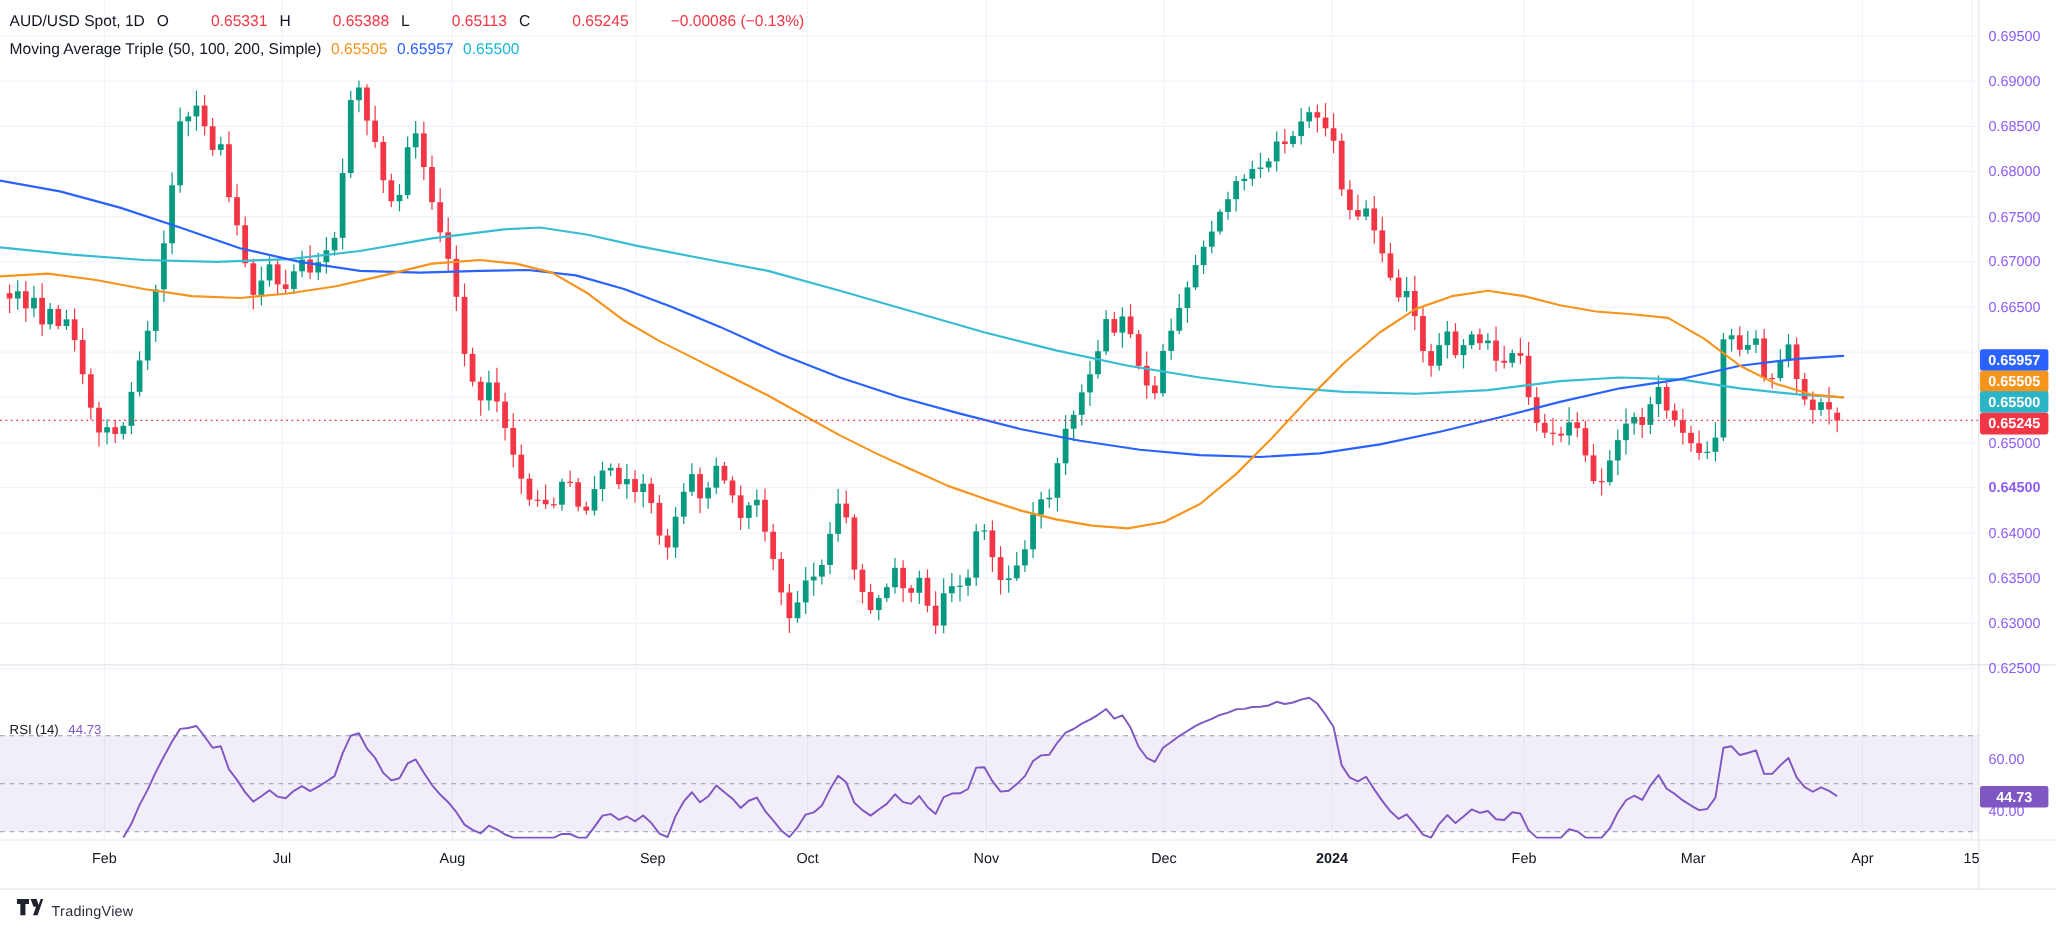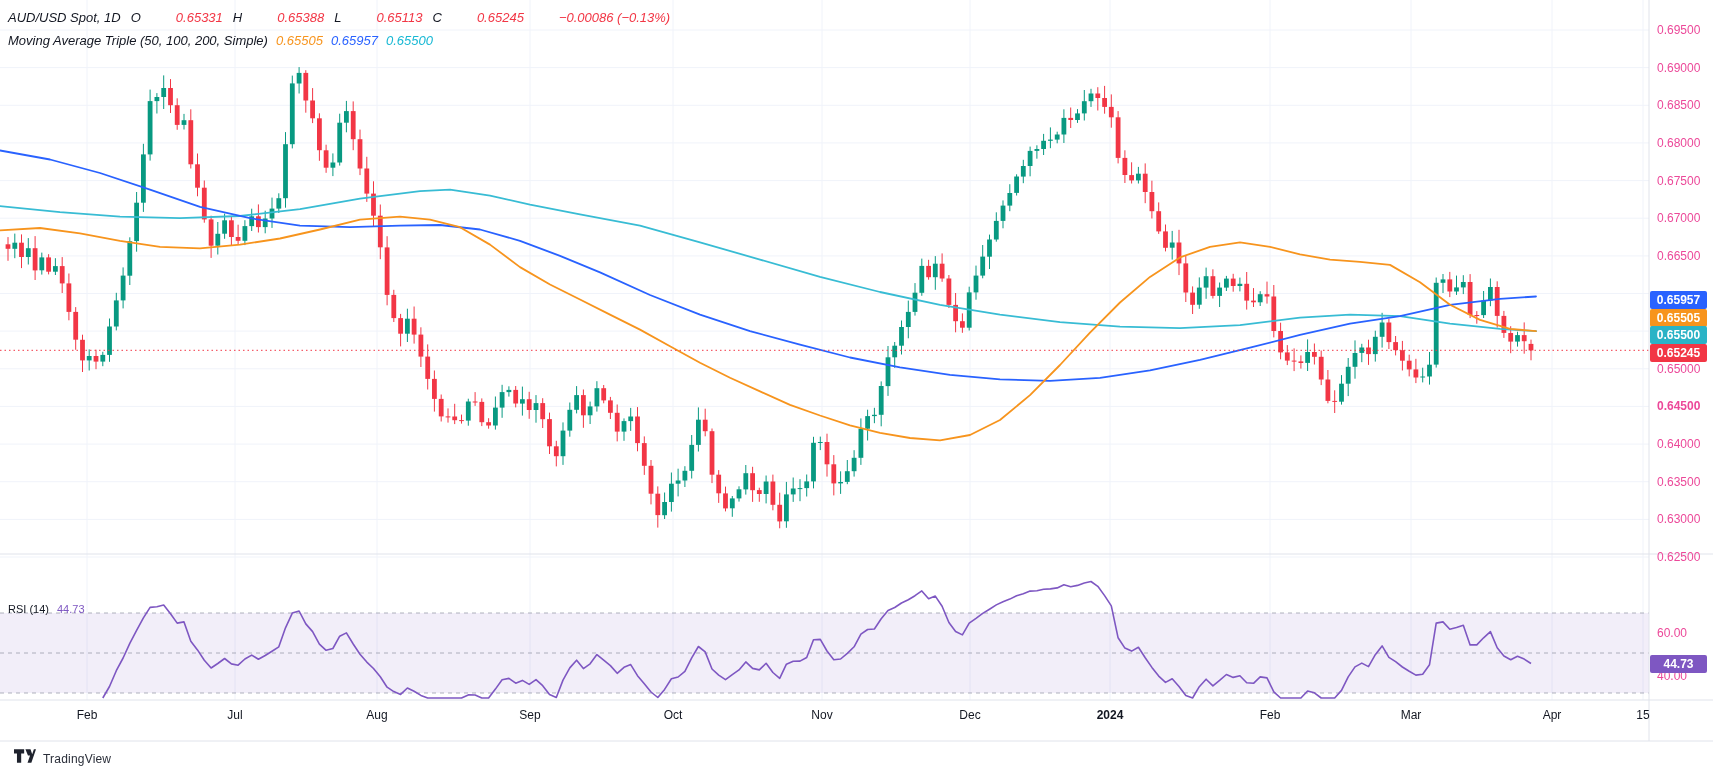--- a/index.html
+++ b/index.html
@@ -1,23 +1,23 @@
 <!DOCTYPE html>
 <html><head>
 <meta charset="utf-8">
 <style>
   html,body{margin:0;padding:0;background:#fff;}
   #app{position:relative;width:1713px;height:777px;background:#ffffff;overflow:hidden;
        font-family:"Liberation Sans","DejaVu Sans",sans-serif;-webkit-font-smoothing:antialiased;}
   #chart-svg{position:absolute;left:0;top:0;}
-  .legend{position:absolute;left:8px;display:flex;align-items:center;gap:6px;font-size:13px;color:#131722;white-space:nowrap;z-index:5;font-style:italic;}
+  .legend{position:absolute;left:8px;display:flex;align-items:center;gap:6px;font-size:13px;color:#131722;white-space:nowrap;z-index:5;}
   .legend .val-red{color:#f23645;margin-left:29px;}
   .legend .ohlc-letter{color:#131722;margin-left:4px;}
   .legend .ma-val{margin-left:2px;font-weight:400;}
-  .axis-label{position:absolute;left:1657px;transform:translateY(-50%);font-size:12px;color:#ec4899;z-index:4;}
+  .axis-label{position:absolute;left:1657px;transform:translateY(-50%);font-size:12px;color:#8b5cf6;z-index:4;}
   .time-label{position:absolute;top:708px;transform:translateX(-50%);font-size:12px;color:#131722;z-index:4;}
   .time-label.strong{font-weight:700;}
   .badge{position:absolute;left:1650px;width:57px;height:18px;transform:translateY(-50%);
          border-radius:2px;color:#fff;font-size:12px;font-weight:600;display:flex;align-items:center;justify-content:center;z-index:6;}
   #rsi-legend{position:absolute;left:8px;top:603px;display:flex;gap:8px;font-size:11px;color:#131722;z-index:5;background:transparent;}
   #rsi-legend .rsi-val{color:#7e57c2;}
   #watermark{position:absolute;left:14px;top:749px;display:flex;align-items:center;gap:7px;z-index:5;}
   #watermark .tv-text{font-size:12px;font-weight:500;color:#2a2e39;letter-spacing:.2px;}
   .scale-strip{position:absolute;z-index:3;background:transparent;}
 </style>
@@ -570,21 +570,21 @@
       <div class="axis-label" style="top: 633px;">60.00</div>
       <div class="axis-label" style="top: 676px;">40.00</div>
       <div class="badge" style="top: 300px; background: rgb(41, 98, 255);">0.65957</div>
       <div class="badge" style="top: 318px; background: rgb(247, 148, 29);">0.65505</div>
       <div class="badge" style="top: 335px; background: rgb(43, 179, 198);">0.65500</div>
       <div class="badge" style="top: 353px; background: rgb(242, 54, 69);">0.65245</div>
       <div class="badge" style="top: 664px; background: rgb(126, 87, 194);">44.73</div>
       <div class="time-label" style="left: 87px;">Feb</div>
       <div class="time-label" style="left: 235px;">Jul</div>
       <div class="time-label" style="left: 377px;">Aug</div>
-      <div class="time-label" style="left: 530px; text-align: right;">Sep</div>
+      <div class="time-label" style="left: 544px; text-align: right;">Sep</div>
       <div class="time-label" style="left: 673px;">Oct</div>
       <div class="time-label" style="left: 822px;">Nov</div>
       <div class="time-label" style="left: 970px;">Dec</div>
       <div class="time-label strong" style="left: 1110px;">2024</div>
       <div class="time-label" style="left: 1270px;">Feb</div>
       <div class="time-label" style="left: 1411px;">Mar</div>
       <div class="time-label" style="left: 1552px;">Apr</div>
       <div class="time-label" style="left: 1643px;">15</div>
     </div>
 

